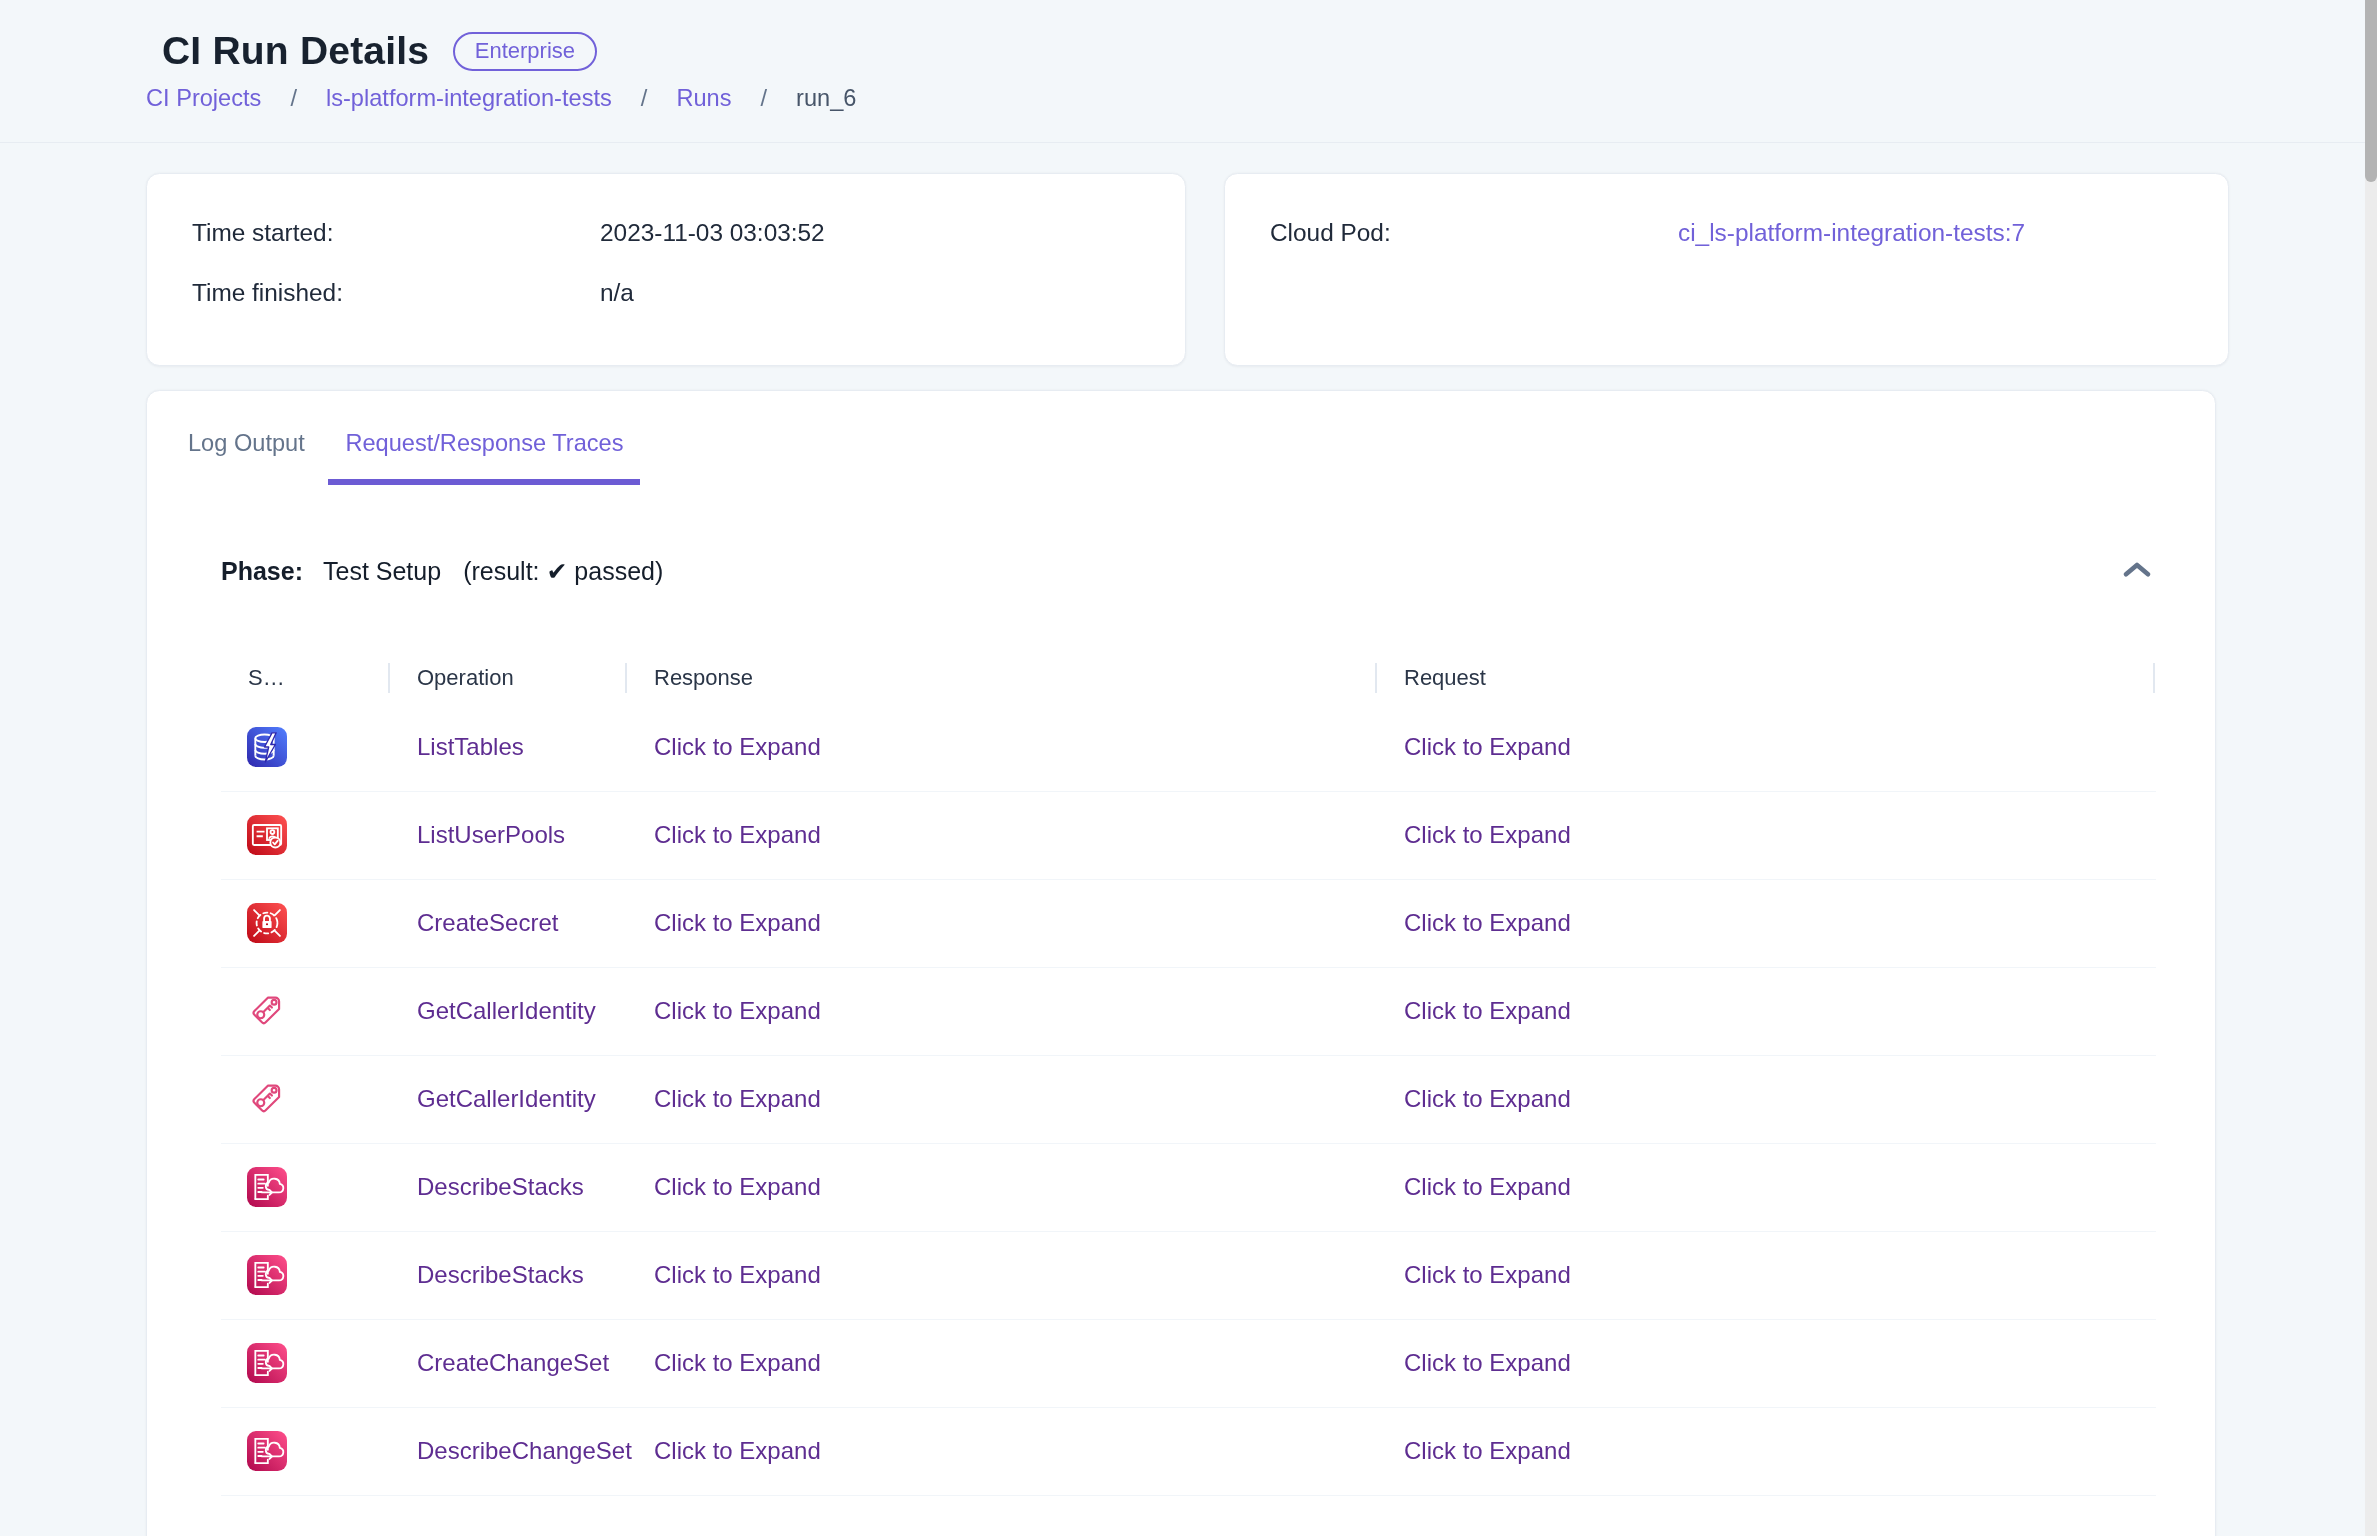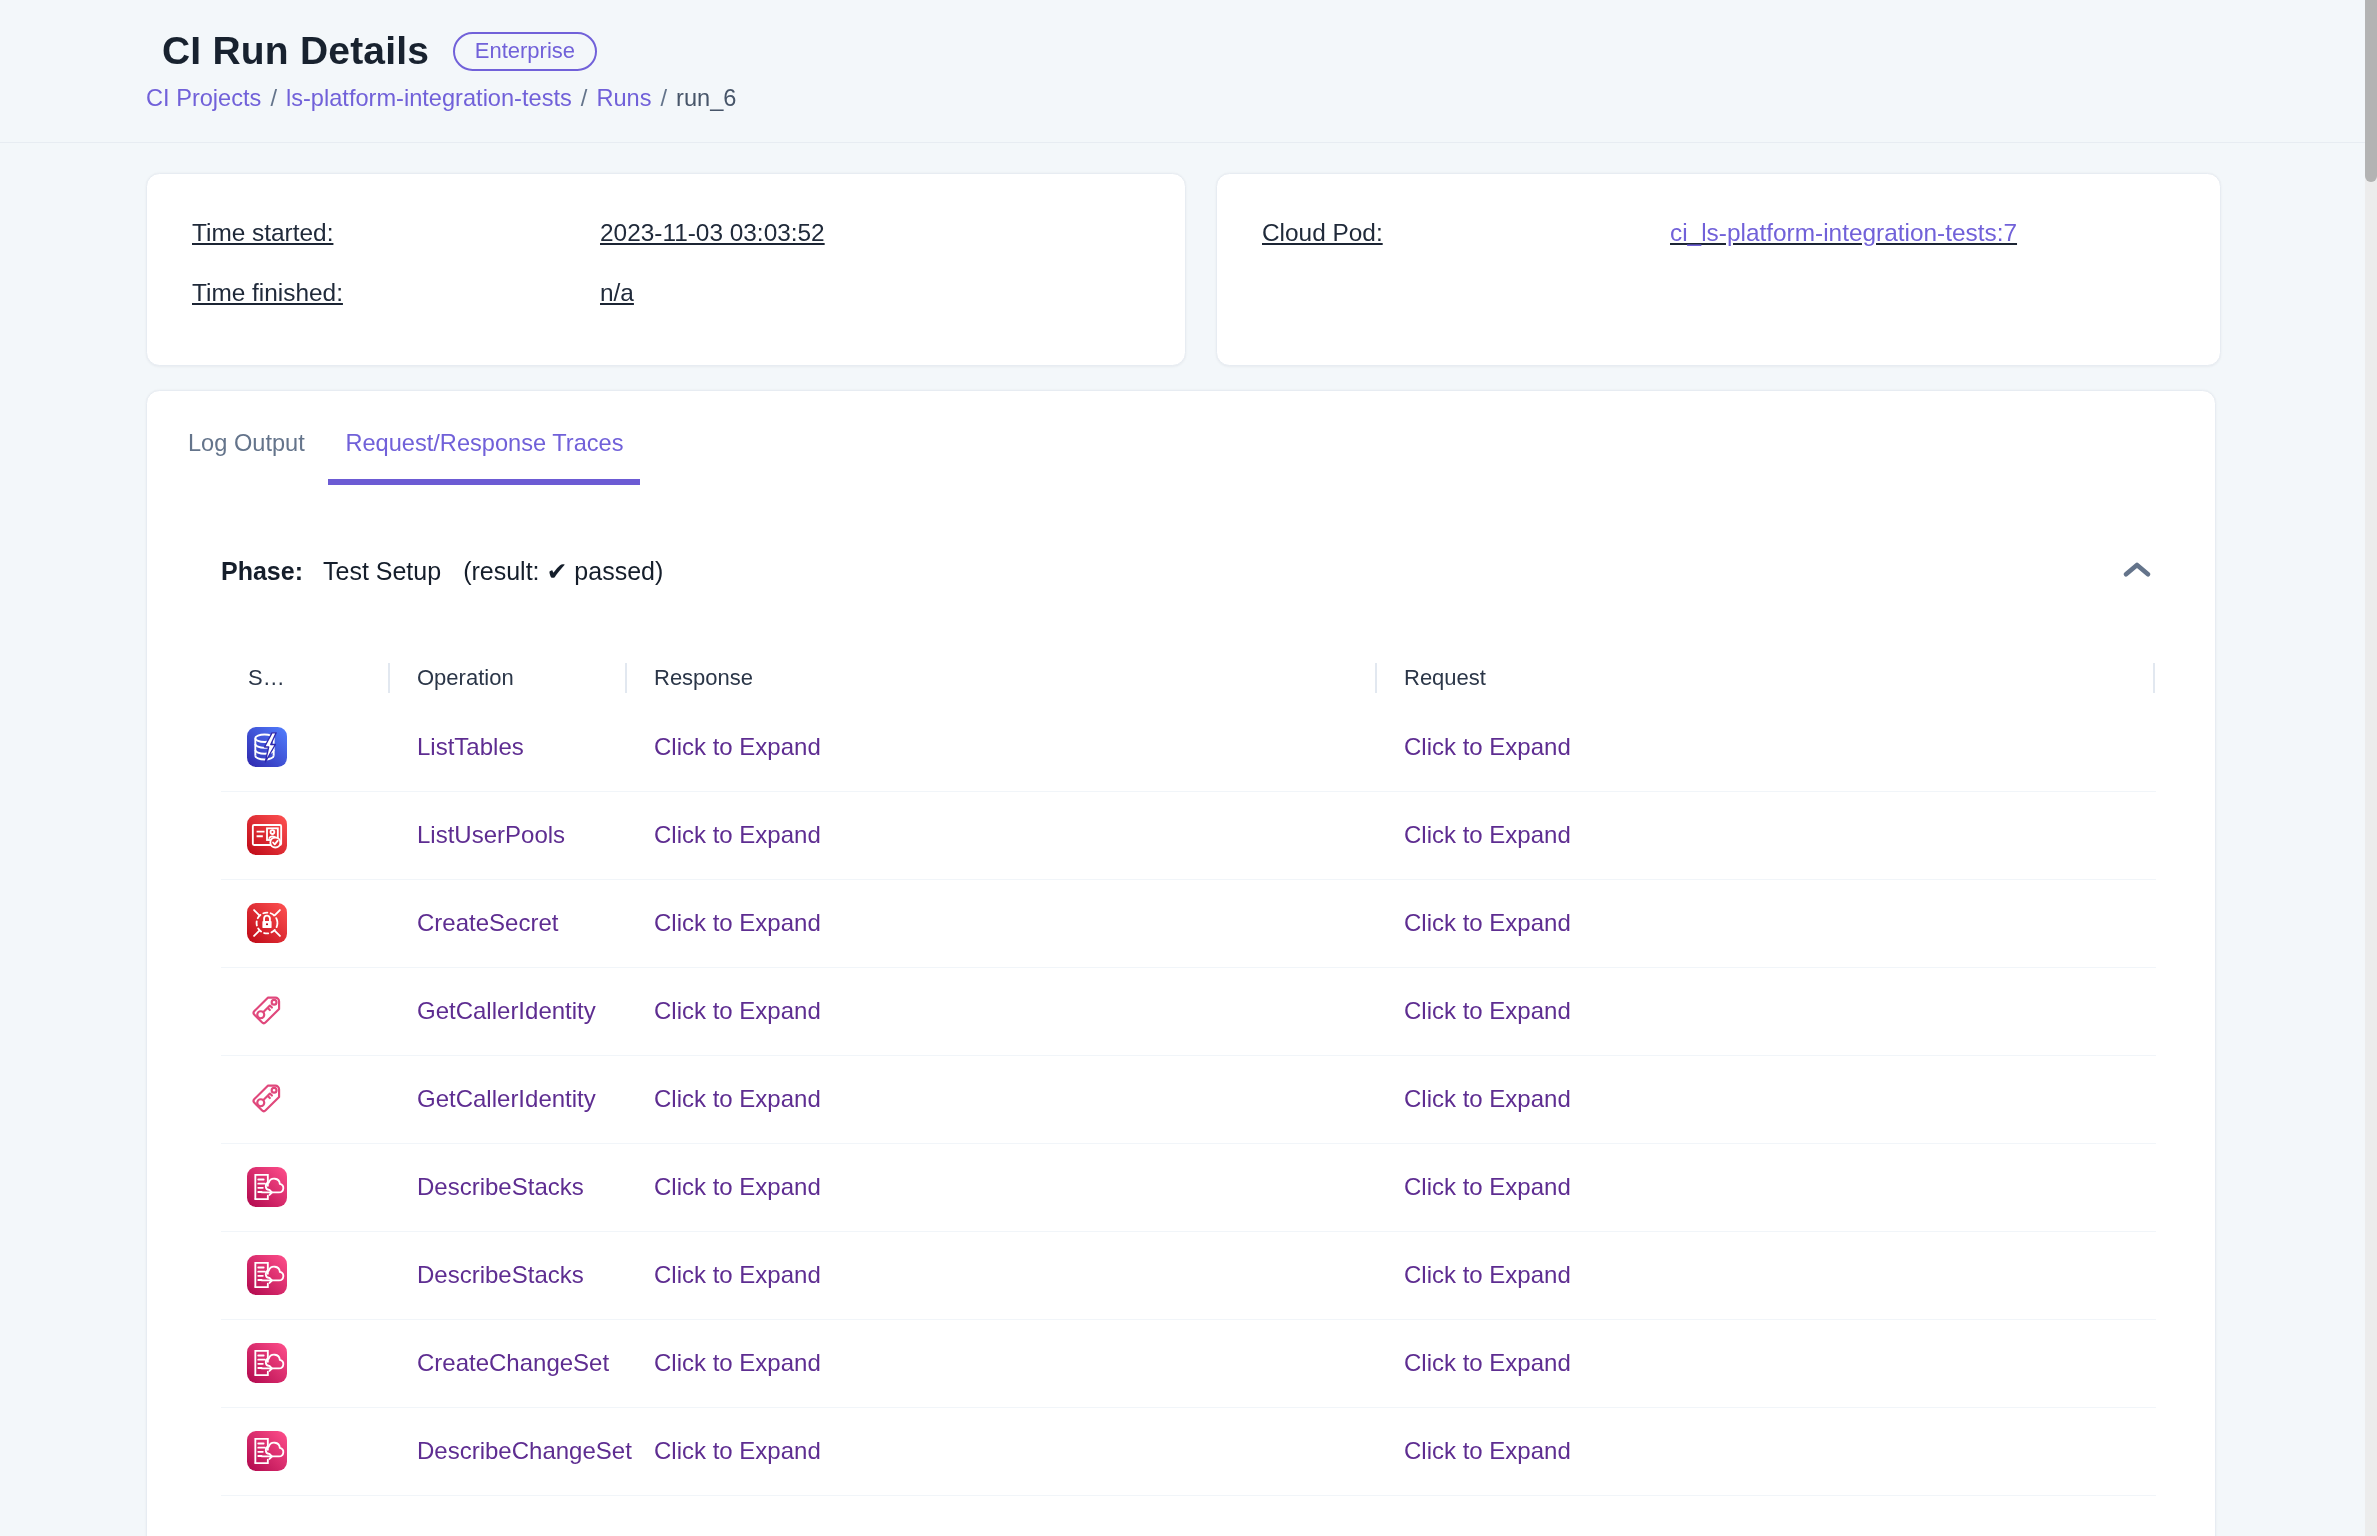--- a/index.html
+++ b/index.html
@@ -27,26 +27,26 @@
     height:143px;border-bottom:1.7px solid var(--card-border);
     padding:29px 0 0 146px;
   }
   .title-row{display:flex;align-items:center;gap:23.6px;margin-left:16px;}
   .page-title{font-size:39px;font-weight:600;letter-spacing:0.2px;color:#18222f;}
   .badge{
     display:inline-flex;align-items:center;height:39px;padding:0 20px;
     border:2.1px solid var(--accent);border-radius:22px;
     color:var(--accent);font-size:22px;
   }
-  .breadcrumb{margin-top:11.8px;font-size:23.6px;display:flex;gap:9px;align-items:center;}
+  .breadcrumb{margin-top:11.8px;font-size:23.6px;display:flex;gap:29px;align-items:center;}
   .breadcrumb .crumb-link{color:var(--accent);cursor:pointer;}
   .breadcrumb .crumb-current{color:var(--text-slate);}
   .breadcrumb .sep{color:var(--muted);}
   
-  .summary-row{display:flex;gap:30px;margin:30px 0 0 146px;text-decoration:underline;}
+  .summary-row{display:flex;gap:38px;margin:30px 0 0 146px;}
   .card{
     background:#fff;border:0.8px solid var(--card-border);border-radius:13.5px;
     box-shadow:0 0.8px 2.5px rgba(15,23,42,.05);
     height:193px;padding:45px 0 0 45px;
   }
   .card.left{width:1040px;}
   .card.right{width:1005px;}
   .kv-row{display:flex;margin-bottom:32px;font-size:24.4px;}
   .kv-label{width:408px;color:#202a3a;}
   .kv-value{color:#202a3a;}

